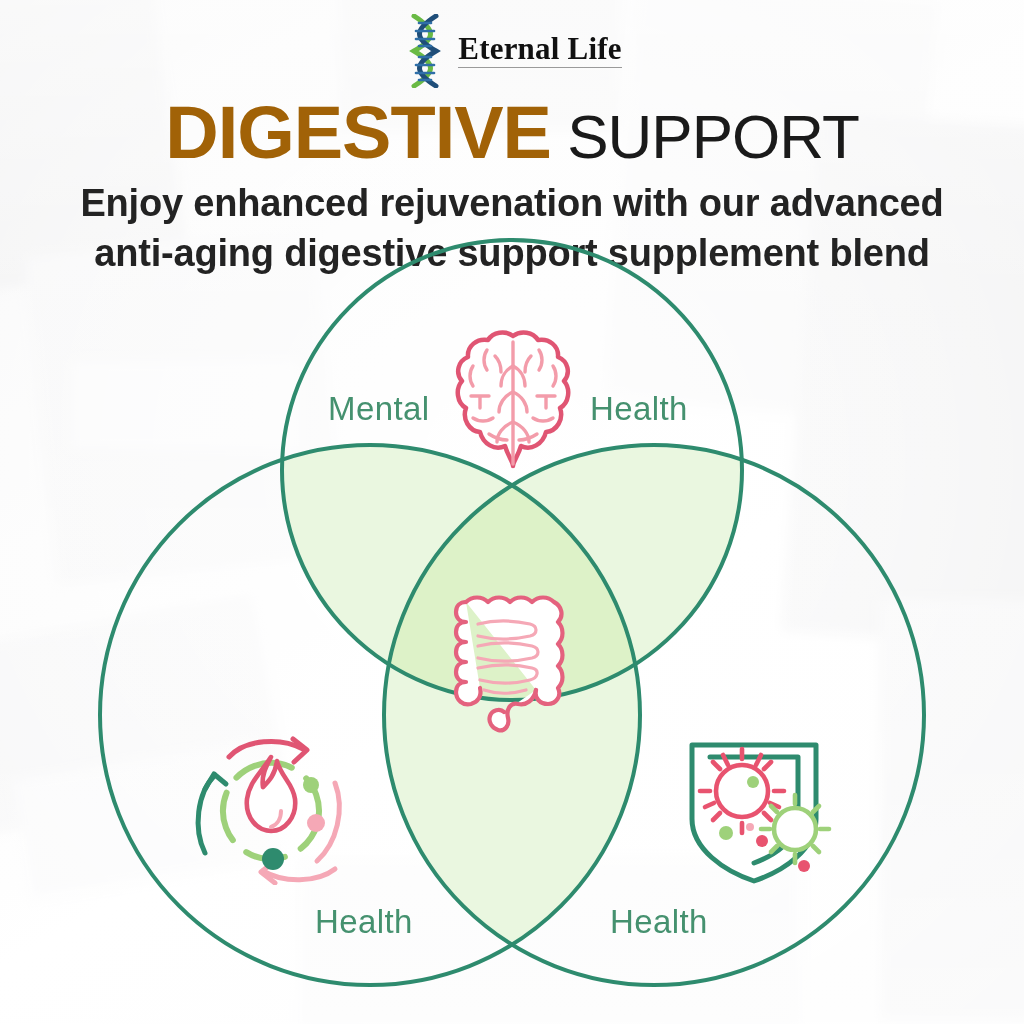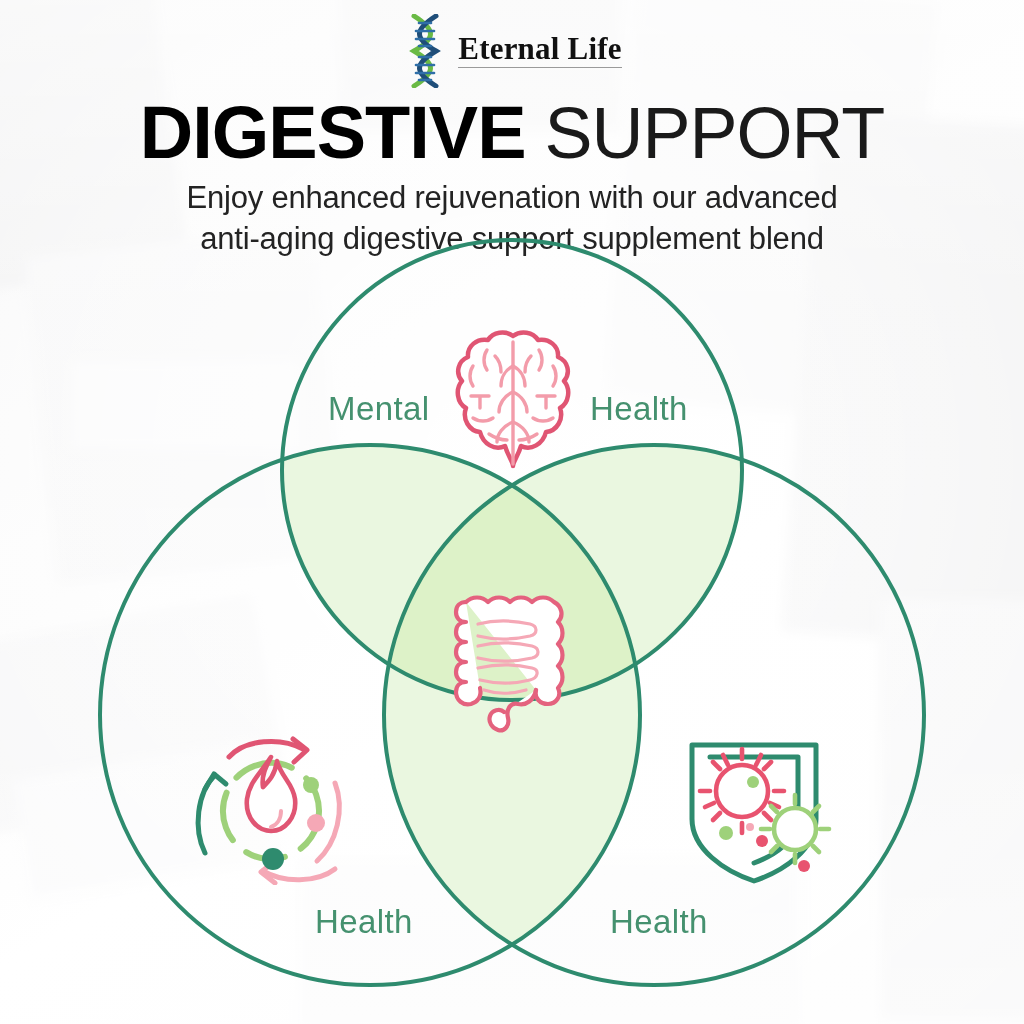--- a/index.html
+++ b/index.html
@@ -97,40 +97,40 @@
     left: 0;
     right: 0;
     text-align: center;
     white-space: nowrap;
     line-height: 1;
   }
   .headline .h-bold {
     font-family: "Liberation Sans", sans-serif;
     font-weight: 700;
     font-size: 74px;
-    color: #000000;
+    color: #a16207;
     letter-spacing: -1px;
   }
   .headline .h-light {
     font-family: "Liberation Sans", sans-serif;
     font-weight: 400;
-    font-size: 72px;
+    font-size: 62px;
     color: #1a1a1a;
     letter-spacing: -1px;
   }
 
   .subhead {
     position: absolute;
     top: 178px;
     left: 0;
     right: 0;
     text-align: center;
     font-family: "Liberation Sans", sans-serif;
-    font-size: 31px;
-    font-weight: 400;
+    font-size: 38px;
+    font-weight: 700;
     color: #232323;
     line-height: 1.32;
     letter-spacing: -0.2px;
   }
   .subhead div { white-space: nowrap; }
 
   
   .venn-wrap {
     position: absolute;
     left: 0;

